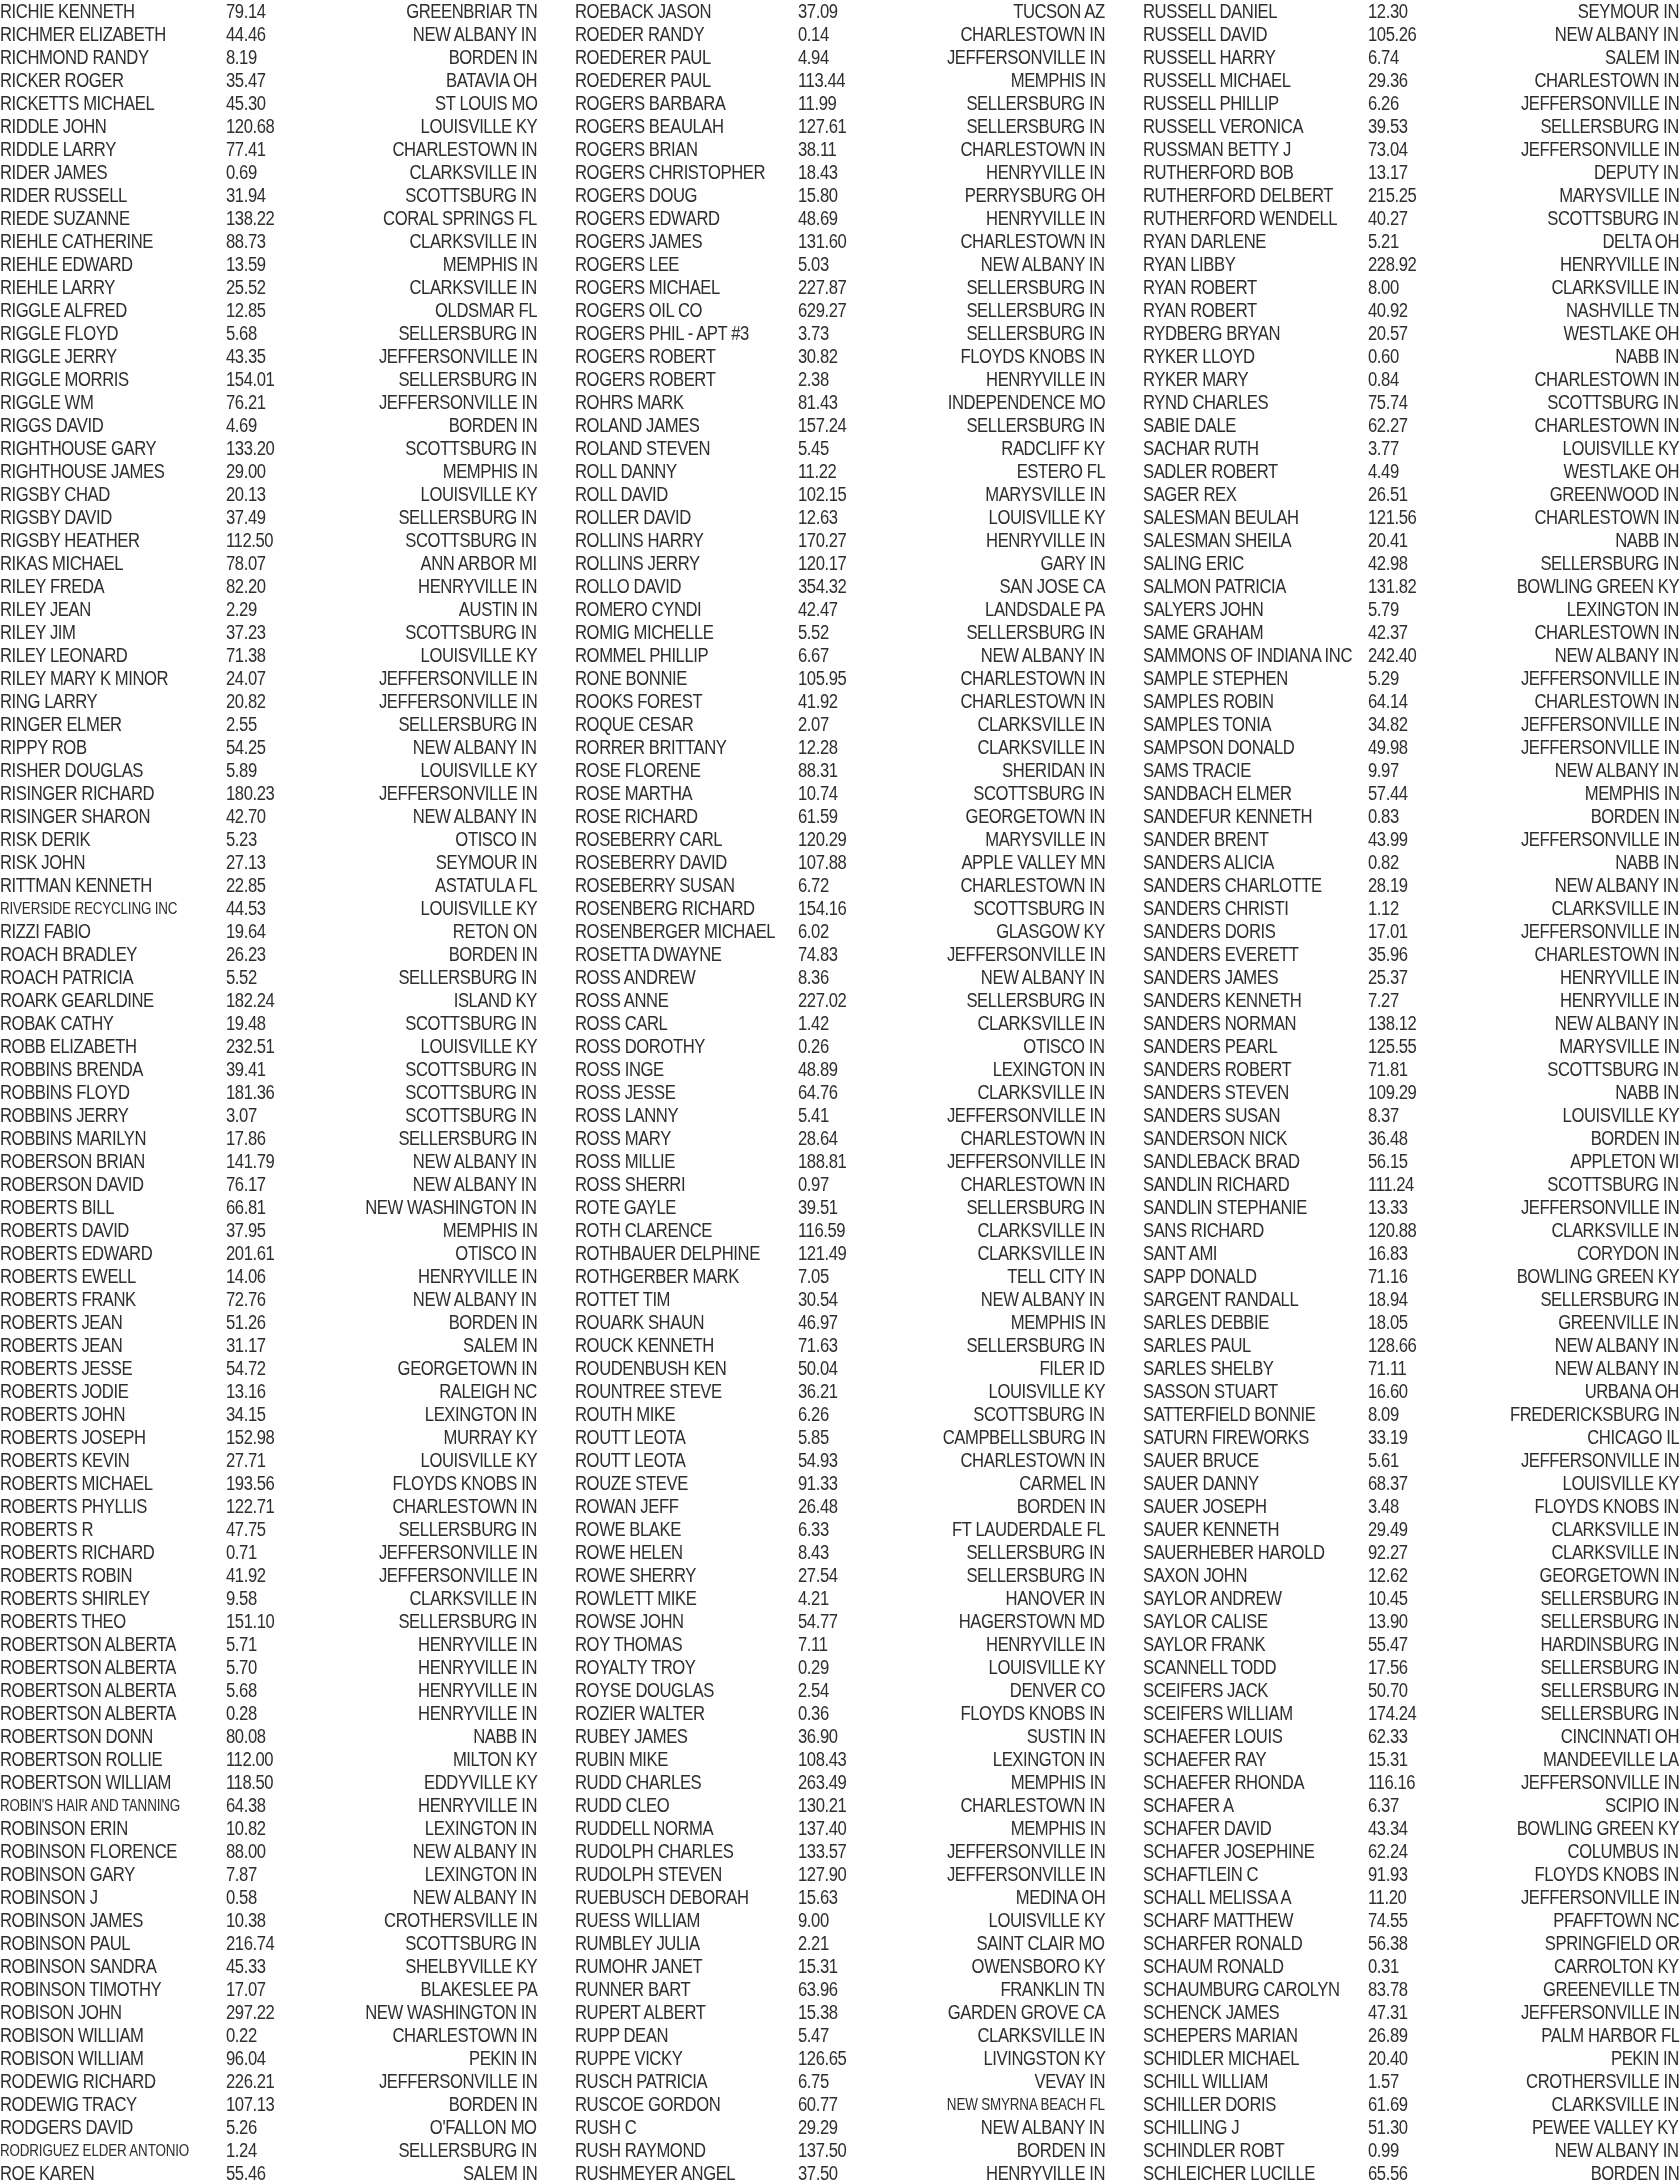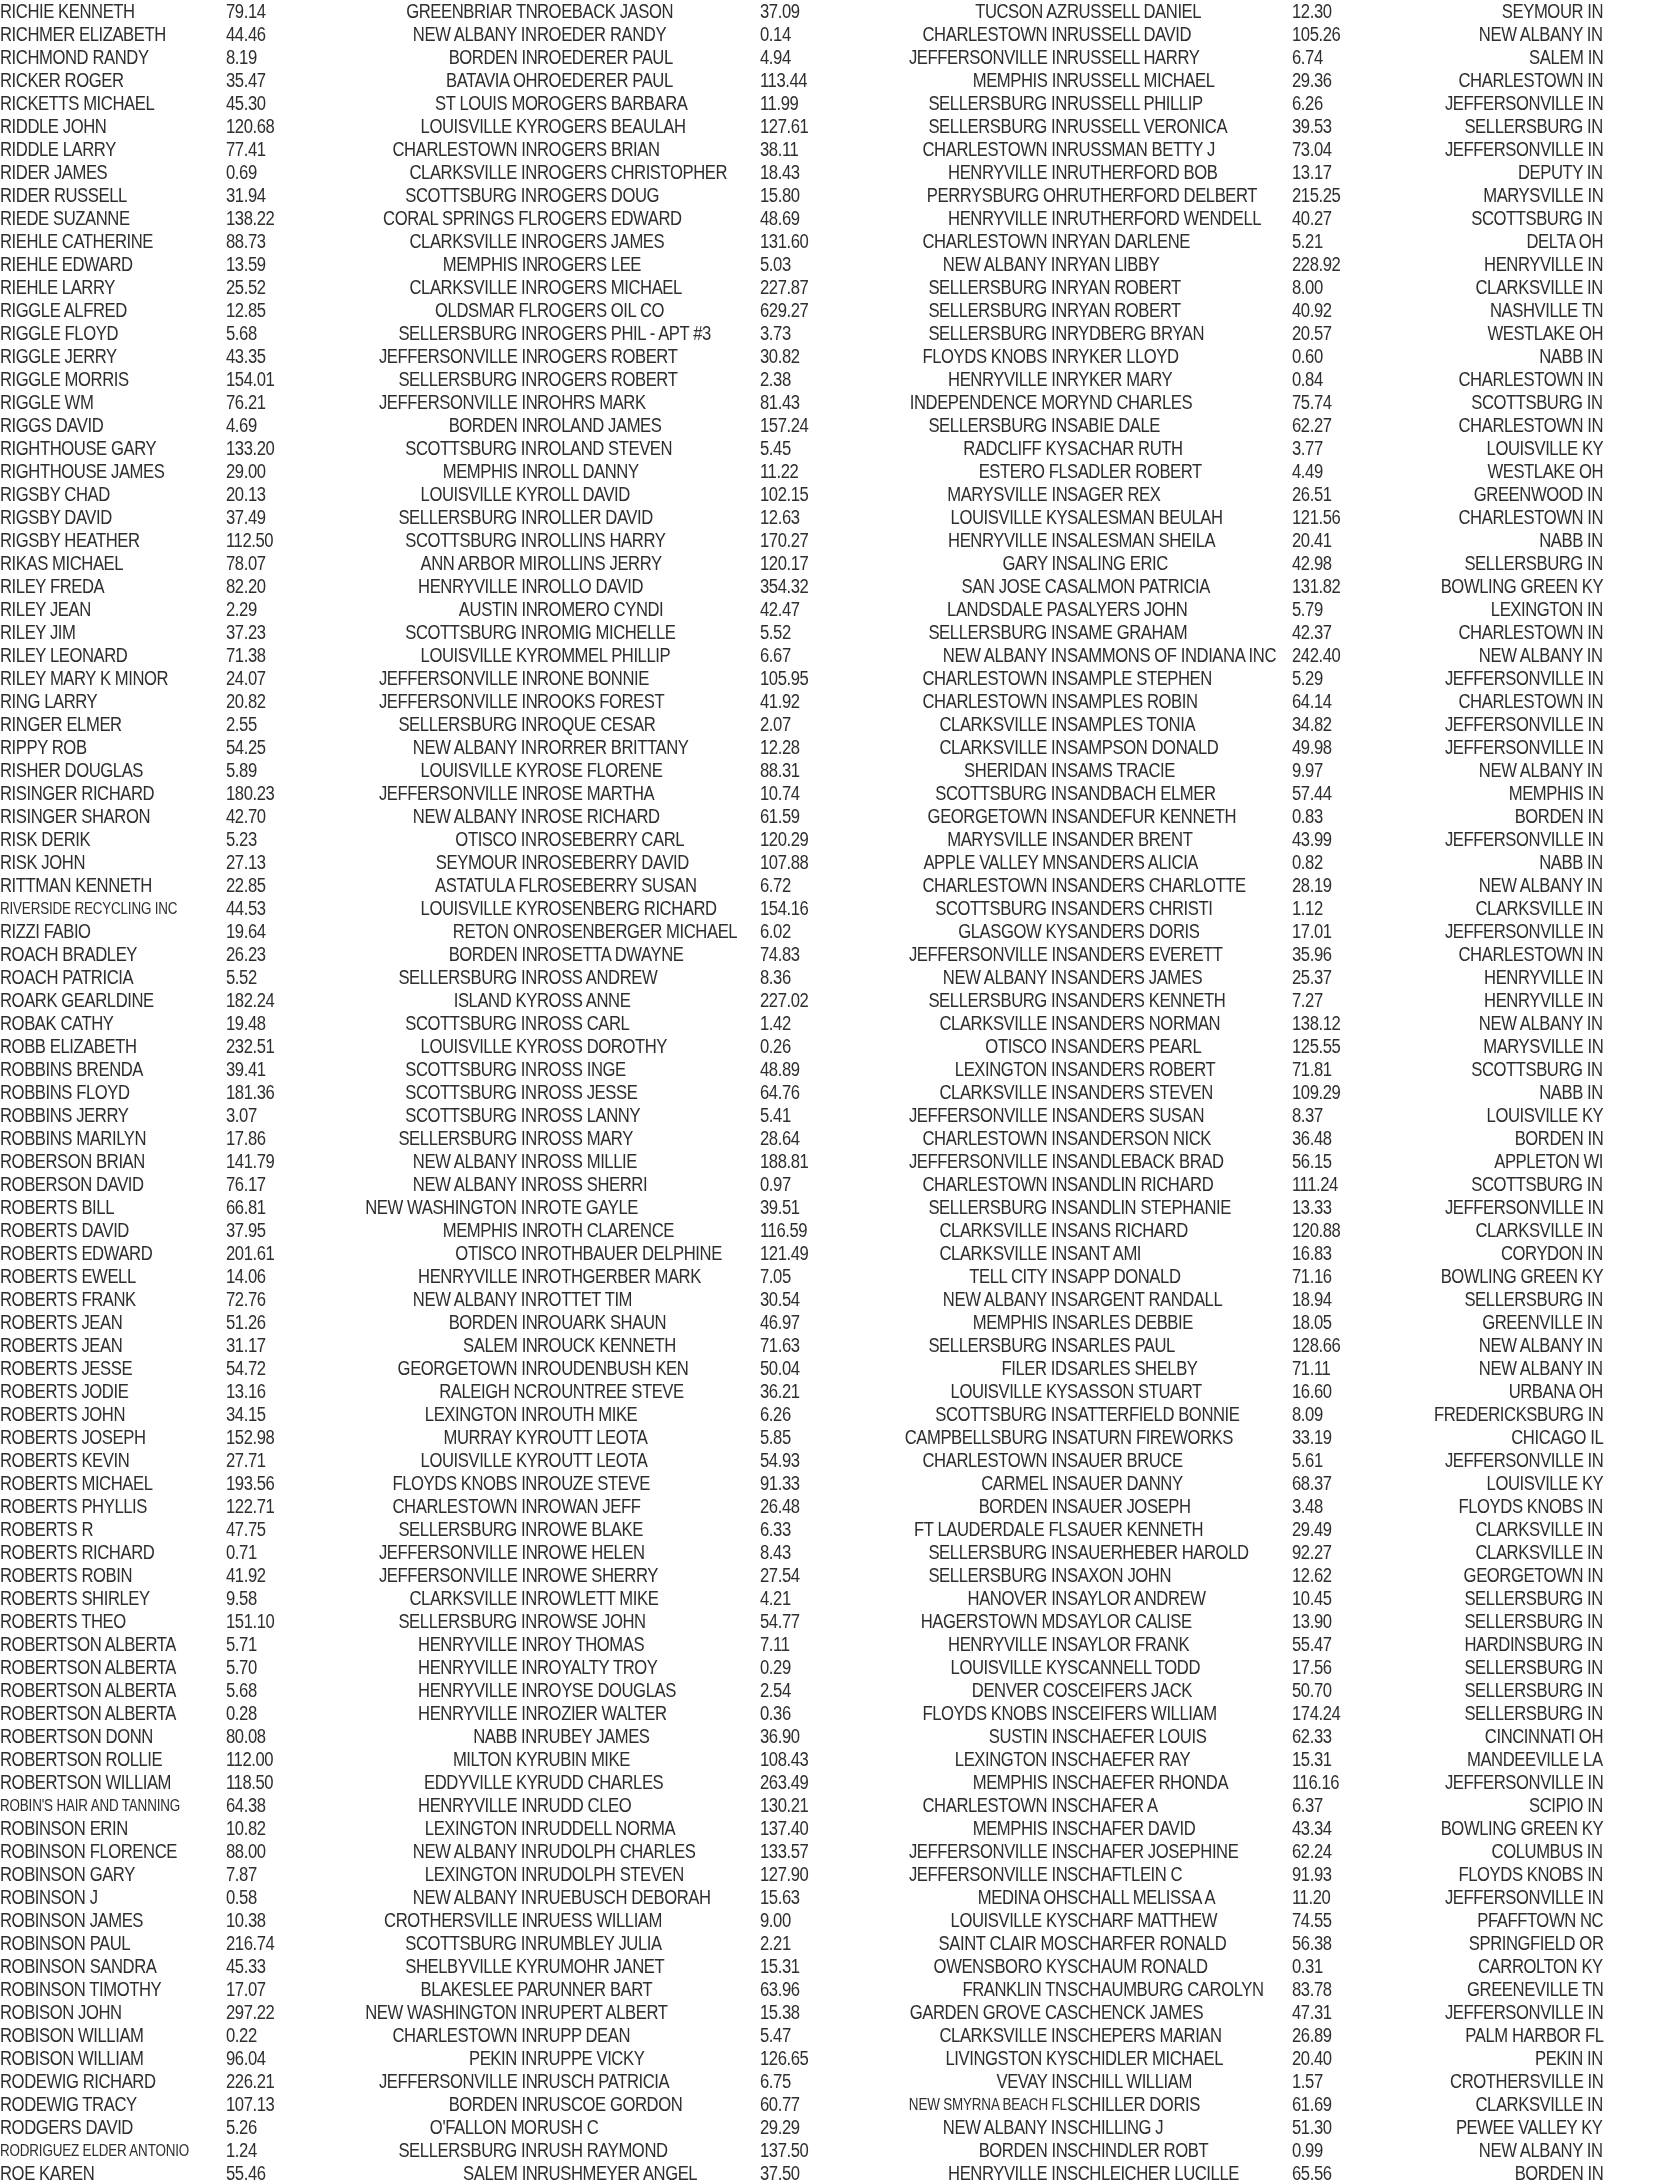--- a/index.html
+++ b/index.html
@@ -6,20 +6,21 @@
   body{
     width:1680px;height:2181px;overflow:hidden;
     font-family:"Liberation Sans", sans-serif;
     color:#2e2e2e;
     -webkit-font-smoothing:antialiased;
   }
   .page{
     width:1371px;height:2181px;
     display:grid;
     grid-template-columns:537px 530px 536px;
+    column-gap:38px;
   }
   .col{position:relative;}
   .row{
     position:relative;
     height:23px;
   }
   .cell{
     position:absolute;top:0;
     line-height:23px;
     font-size:19.6px;

